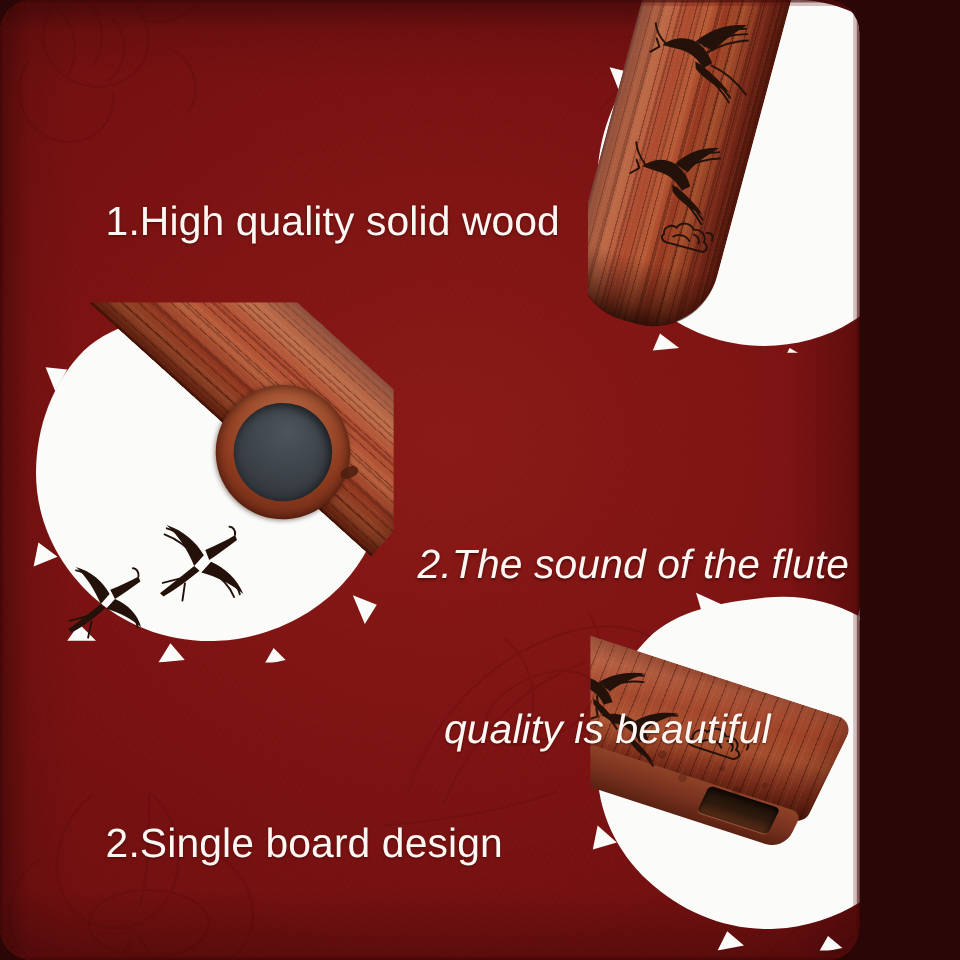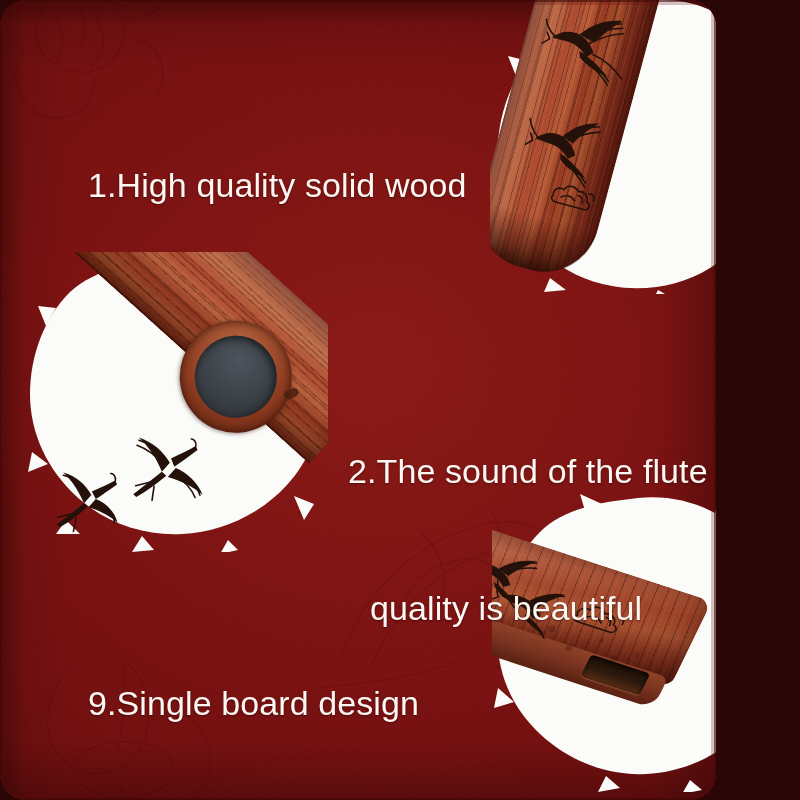--- a/index.html
+++ b/index.html
@@ -383,25 +383,25 @@
           </svg>
         </div>
       </div>
     </div>
   </div>
 
   <div class="caption cap1" style="left:88px;top:72px;">
     <span class="ln ln1">1.High quality solid wood</span>
   </div>
 
-  <div class="caption cap2" style="left:348px;top:358px;">
+  <div class="caption cap2" style="left:348px;top:358px;font-style:italic;">
     <span class="ln ln1">2.The sound of the flute</span>
     <span class="ln ln2">quality is beautiful</span>
   </div>
 
   <div class="caption cap3" style="left:88px;top:590px;">
-    <span class="ln ln1">9.Single board design</span>
+    <span class="ln ln1">2.Single board design</span>
     
   </div>
 
   <div style="position:absolute;inset:0;pointer-events:none;
               box-shadow:inset 0 0 0 2px rgba(60,8,8,.55), inset 0 0 0 5px rgba(90,12,12,.25);"></div>
 </div>
 
 </body></html>

